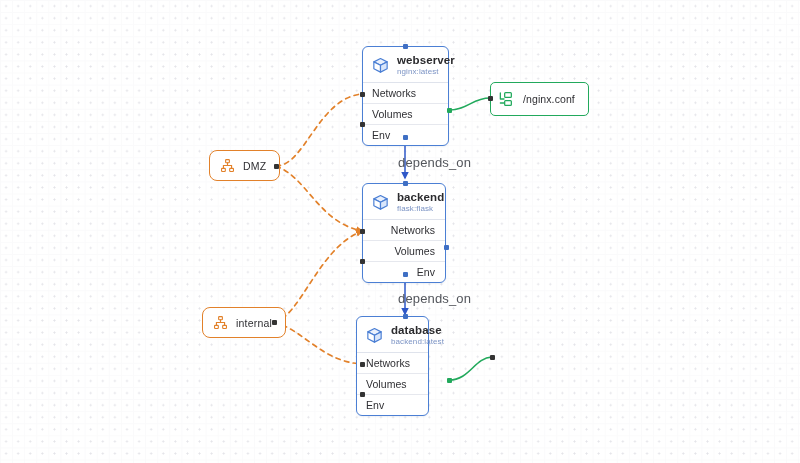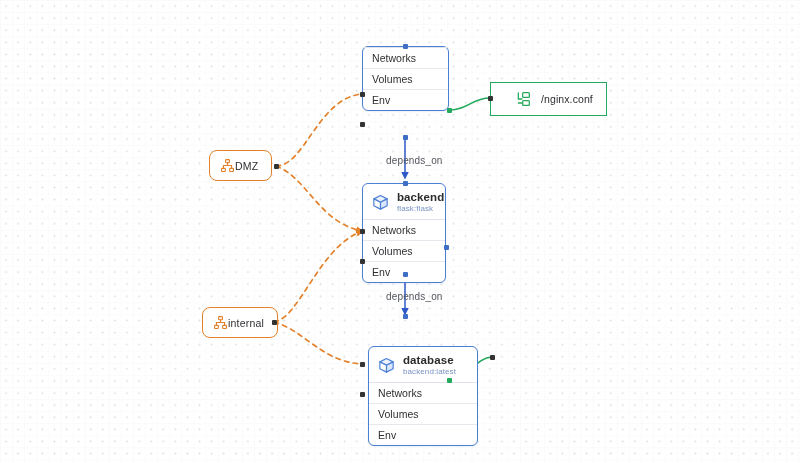--- a/index.html
+++ b/index.html
@@ -51,52 +51,53 @@
   .svc-row {
     font-size: 10.5px; color: #2f2f33;
     padding: 4px 10px 4px 9px;
     border-top: 1px solid #e6e8ee;
     letter-spacing: .05px;
   }
   .svc-row:first-child { border-top: 1px solid #dfe3ec; }
   
   .network-node {
     position: absolute;
-    display: flex; align-items: center; gap: 0;
+    display: flex; align-items: center; gap: 8px;
     background: #ffffff;
     border: 1.5px solid #e2812a;
     border-radius: 8px;
     padding: 7px 13px 7px 10px;
   }
   .net-label { font-size: 10.5px; color: #2f2f33; letter-spacing: .2px; }
   
   .resource-node {
     position: absolute;
     display: flex; align-items: center; gap: 9px;
     background: #ffffff;
     border: 1.5px solid #22a95c;
-    border-radius: 0;
-    padding: 8px 13px 8px 25px;
+    border-radius: 5px;
+    padding: 8px 13px 8px 7px;
   }
   .res-label { font-size: 10.5px; color: #2f2f33; letter-spacing: .1px; }
   
   .port {
     position: absolute; width: 4.6px; height: 4.6px; border-radius: 1px;
   }
   .port.blue { background: #3f6fc4; }
   .port.green { background: #22a95c; }
   .port.dark { background: #333; }
   
   .edge-label {
     position: absolute;
-    font-size: 10px;
+    font-size: 13px;
     color: #53565c;
     letter-spacing: .15px;
     background: transparent;
     white-space: nowrap;
+    margin-left: 12px;
   }
 </style>
 </head>
 <body>
 
 <div id="canvas">
 
   <svg class="edge-layer" viewBox="0 0 800 463">
     <defs>
       <marker id="arrow-blue" viewBox="0 0 10 10" refX="8" refY="5" markerWidth="5.2" markerHeight="5.2" orient="auto-start-reverse">
@@ -137,34 +138,45 @@
 
     <g>
       <path d="M 449 380 C 470 380, 474 358, 492 357" stroke="#22a95c" stroke-width="1.6" fill="none"></path>
     </g>
   </svg>
 
   <div class="edge-label" style="left:386px; top:155px;">depends_on</div>
   <div class="edge-label" style="left:386px; top:291px;">depends_on</div>
 
   <div class="service-node" style="left:362px; top:46px; width:87px;">
+    <div class="svc-head">
+      <svg class="svc-icon" viewBox="0 0 24 24">
+        <path d="M12 3.2 L20.4 7.4 L12 11.6 L3.6 7.4 Z" fill="#eaf1fd" stroke="#4b7fd4" stroke-width="1.5" stroke-linejoin="round"></path>
+        <path d="M3.6 7.4 L3.6 16.2 L12 20.4 L12 11.6 Z" fill="#ffffff" stroke="#4b7fd4" stroke-width="1.5" stroke-linejoin="round"></path>
+        <path d="M20.4 7.4 L20.4 16.2 L12 20.4 L12 11.6 Z" fill="#d9e6fb" stroke="#4b7fd4" stroke-width="1.5" stroke-linejoin="round"></path>
+      </svg>
+      <div class="svc-titles">
+        <div class="svc-title">webserver</div>
+        <div class="svc-sub">nginx:latest</div>
+      </div>
+    </div>
     <div class="svc-rows">
       <div class="svc-row">Networks</div>
       <div class="svc-row">Volumes</div>
       <div class="svc-row">Env</div>
     </div>
   </div>
 
   <div class="port blue" style="left:403px; top:44px;"></div>
   <div class="port blue" style="left:403px; top:135px;"></div>
   <div class="port dark" style="left:360px; top:92px;"></div>
   <div class="port dark" style="left:360px; top:122px;"></div>
   <div class="port green" style="left:447px; top:108px;"></div>
 
-  <div class="service-node" style="left:362px; top:183px; width:84px;">
+  <div class="service-node" style="left:362px; top:183px; width:84px;text-align:right;">
     <div class="svc-head">
       <svg class="svc-icon" viewBox="0 0 24 24">
         <path d="M12 3.2 L20.4 7.4 L12 11.6 L3.6 7.4 Z" fill="#eaf1fd" stroke="#4b7fd4" stroke-width="1.5" stroke-linejoin="round"></path>
         <path d="M3.6 7.4 L3.6 16.2 L12 20.4 L12 11.6 Z" fill="#ffffff" stroke="#4b7fd4" stroke-width="1.5" stroke-linejoin="round"></path>
         <path d="M20.4 7.4 L20.4 16.2 L12 20.4 L12 11.6 Z" fill="#d9e6fb" stroke="#4b7fd4" stroke-width="1.5" stroke-linejoin="round"></path>
       </svg>
       <div class="svc-titles">
         <div class="svc-title">backend</div>
         <div class="svc-sub">flask:flask</div>
       </div>
@@ -175,21 +187,21 @@
       <div class="svc-row">Env</div>
     </div>
   </div>
 
   <div class="port blue" style="left:403px; top:181px;"></div>
   <div class="port blue" style="left:403px; top:272px;"></div>
   <div class="port dark" style="left:360px; top:229px;"></div>
   <div class="port dark" style="left:360px; top:259px;"></div>
   <div class="port blue" style="left:444px; top:245px;"></div>
 
-  <div class="service-node" style="left:368px; top:316px; width:110px;margin-top:30px;">
+  <div class="service-node" style="left:356px; top:316px; width:73px;">
     <div class="svc-head">
       <svg class="svc-icon" viewBox="0 0 24 24">
         <path d="M12 3.2 L20.4 7.4 L12 11.6 L3.6 7.4 Z" fill="#eaf1fd" stroke="#4b7fd4" stroke-width="1.5" stroke-linejoin="round"></path>
         <path d="M3.6 7.4 L3.6 16.2 L12 20.4 L12 11.6 Z" fill="#ffffff" stroke="#4b7fd4" stroke-width="1.5" stroke-linejoin="round"></path>
         <path d="M20.4 7.4 L20.4 16.2 L12 20.4 L12 11.6 Z" fill="#d9e6fb" stroke="#4b7fd4" stroke-width="1.5" stroke-linejoin="round"></path>
       </svg>
       <div class="svc-titles">
         <div class="svc-title">database</div>
         <div class="svc-sub">backend:latest</div>
       </div>

